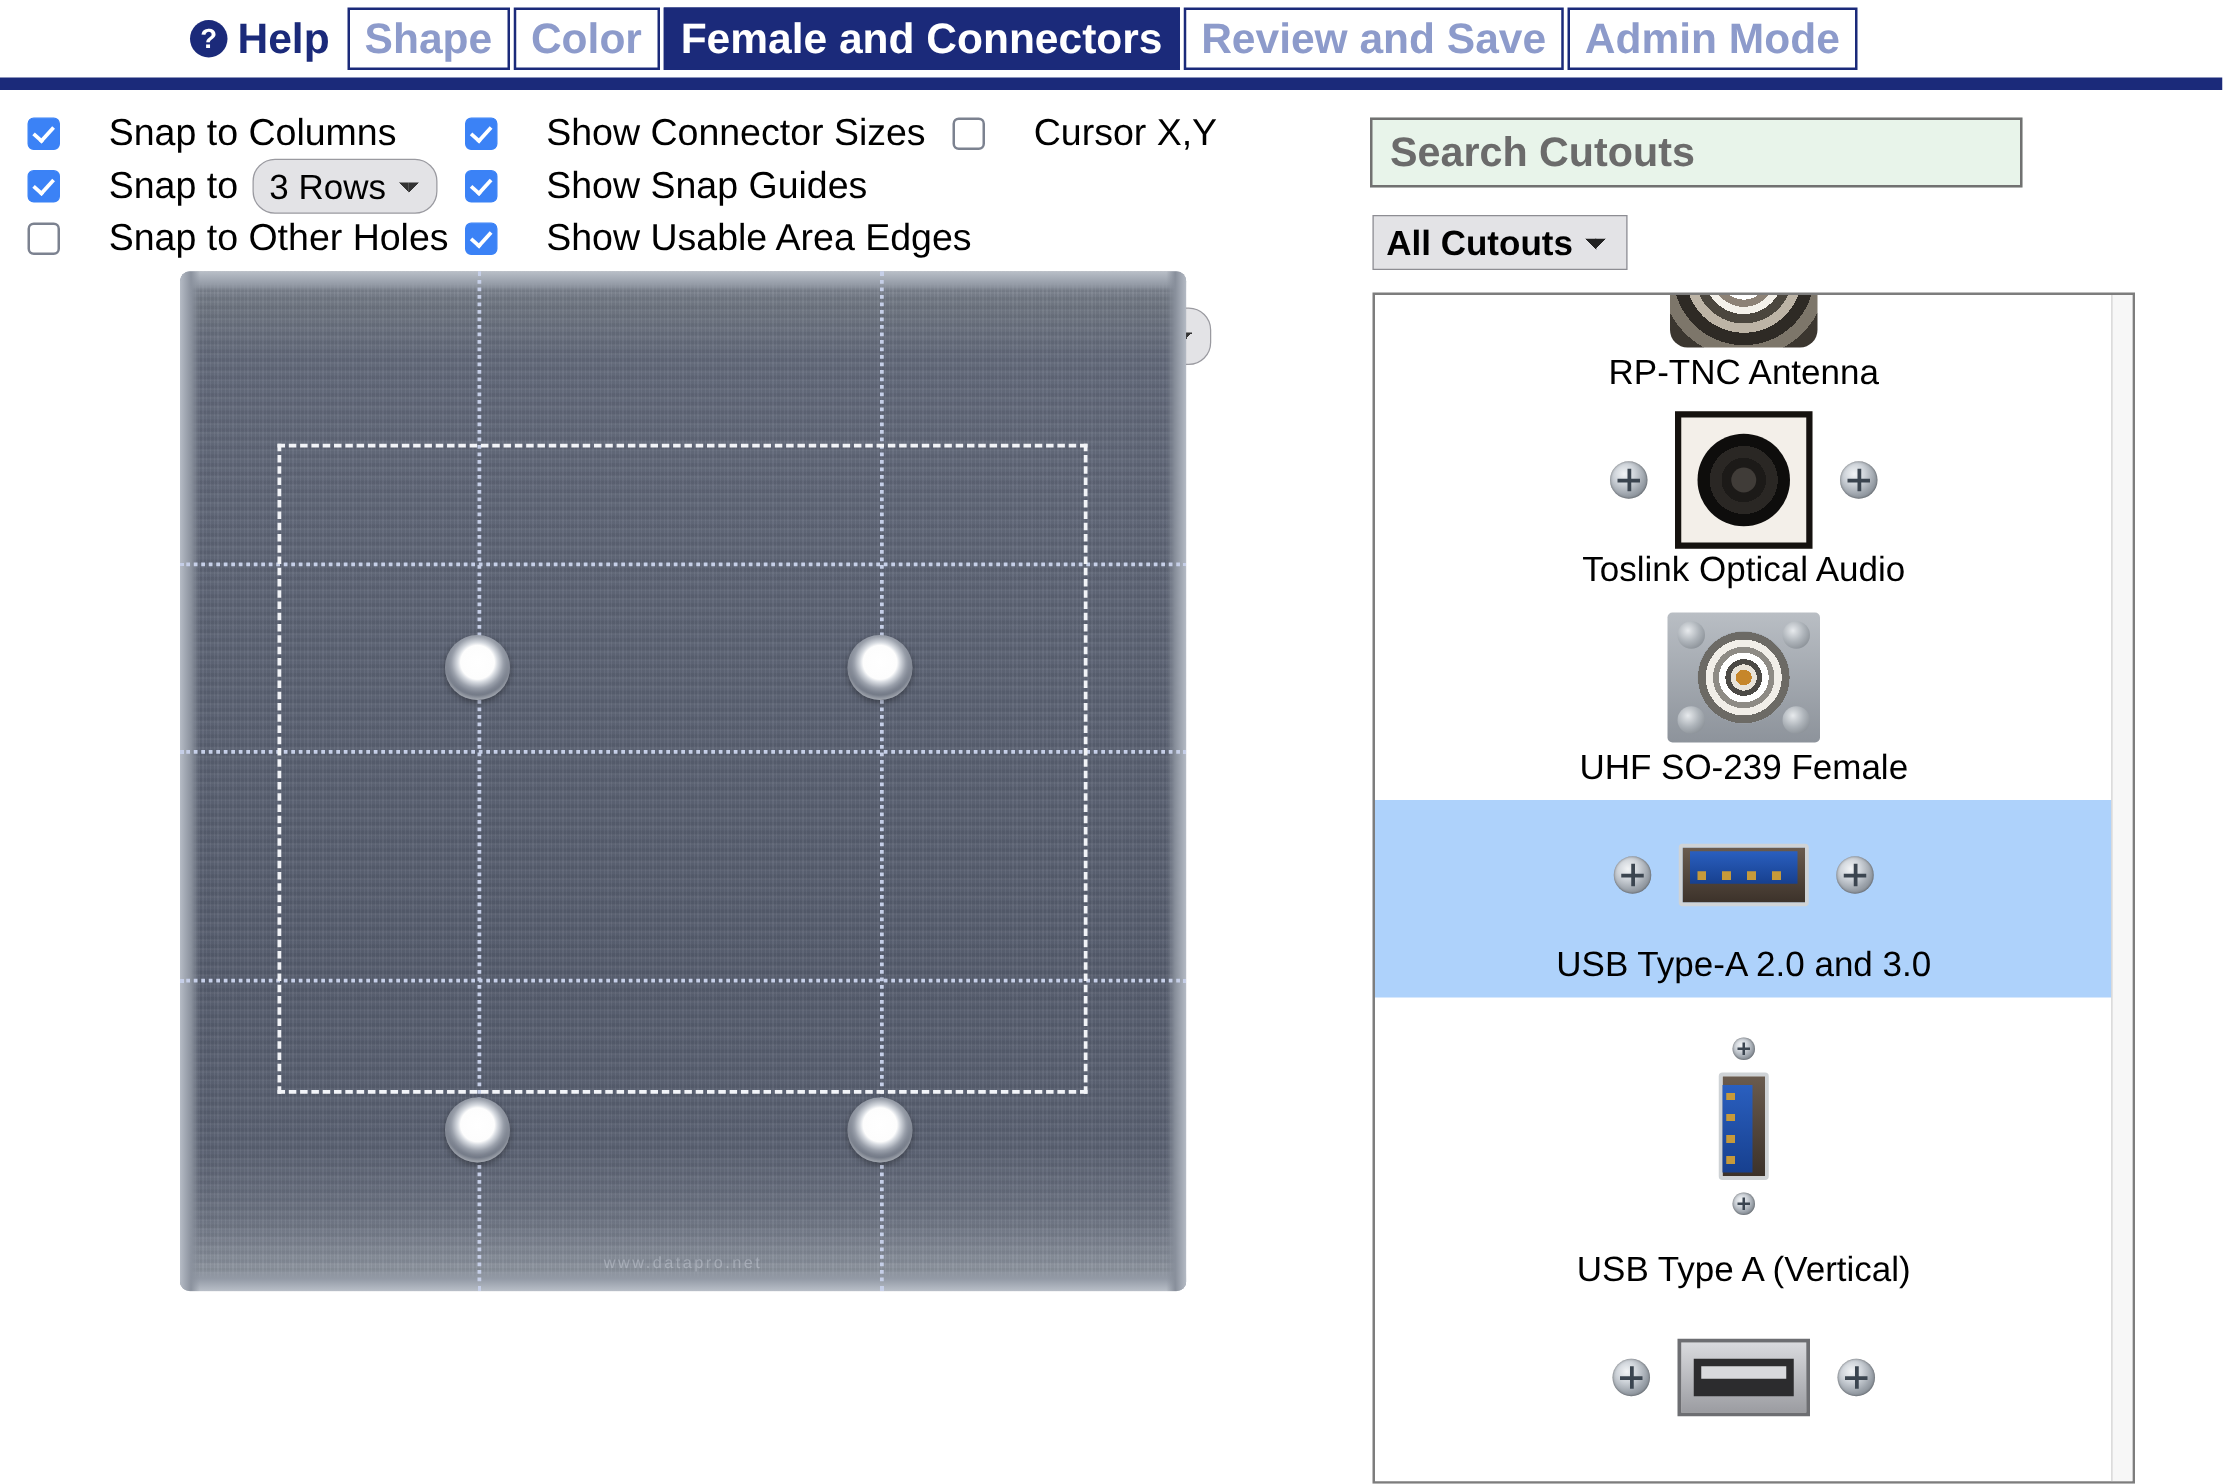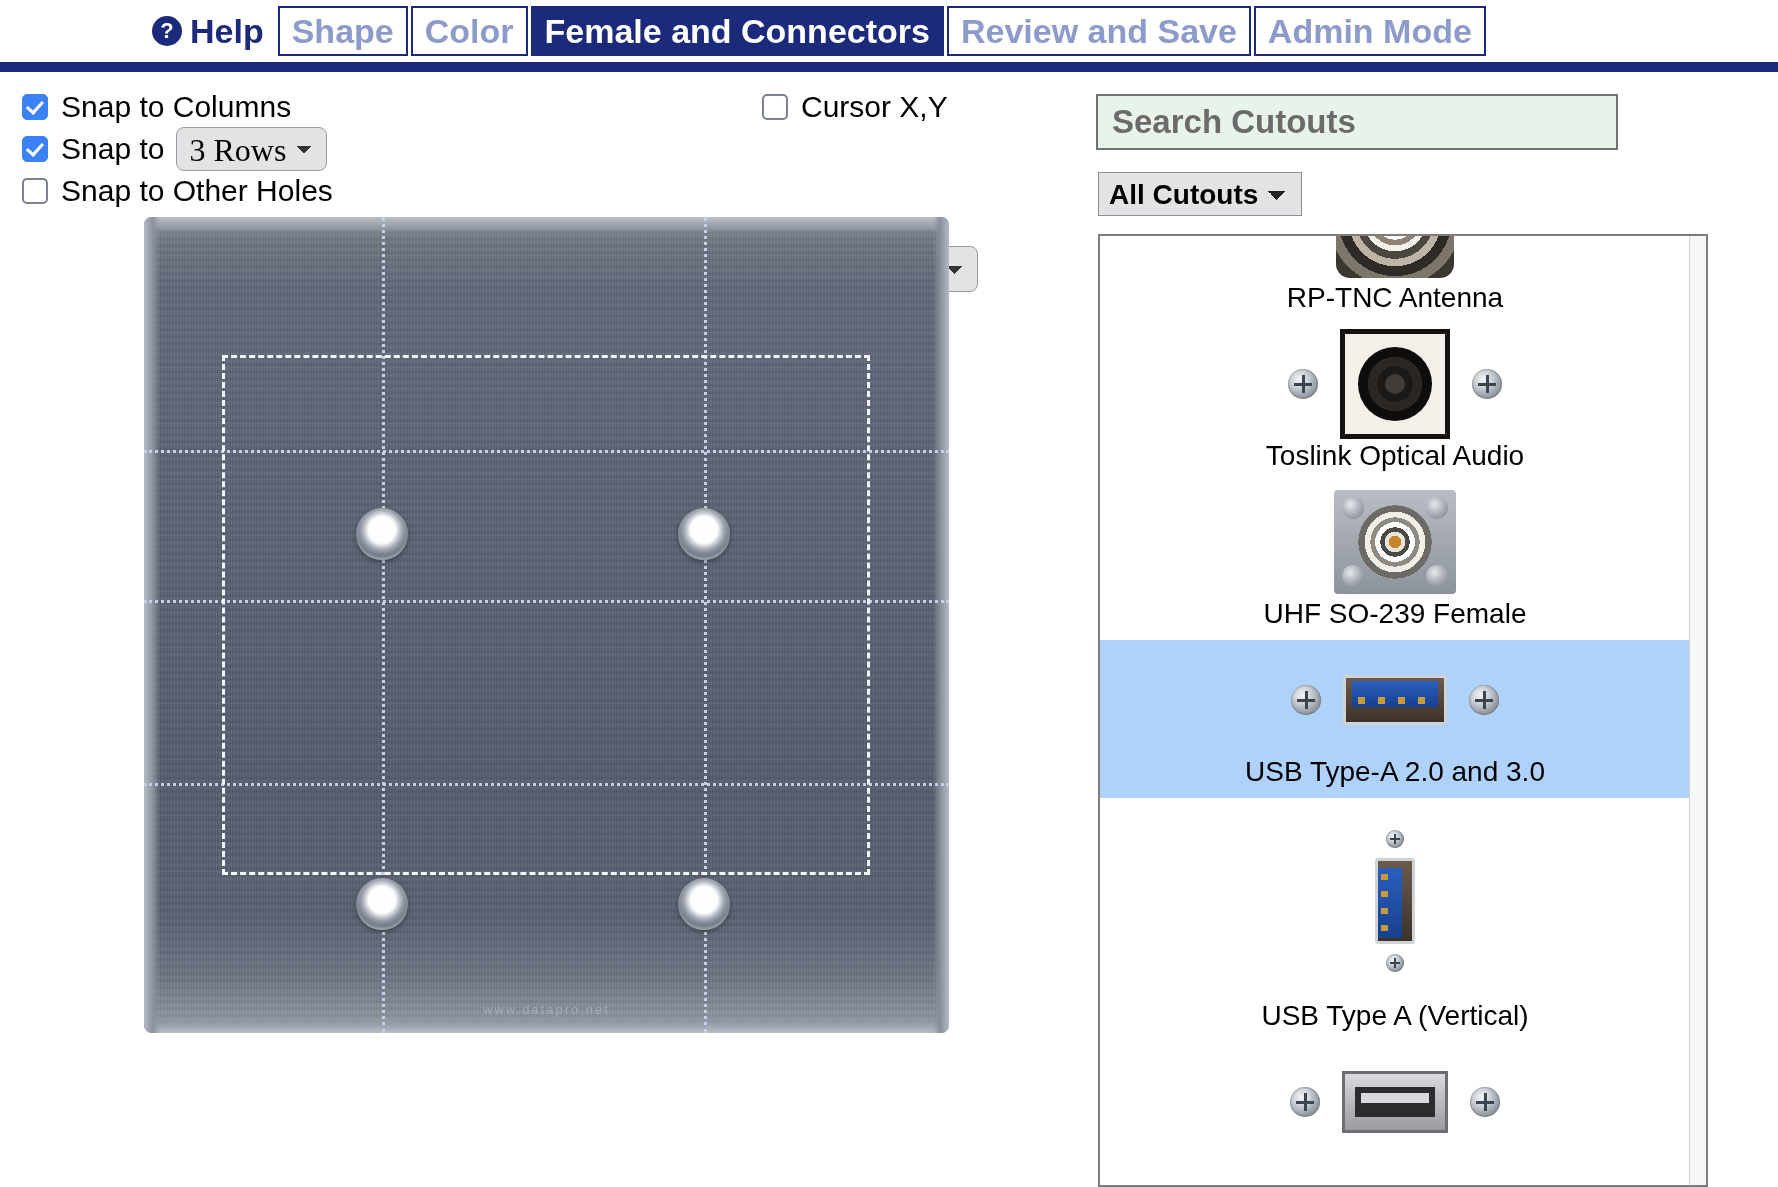--- a/index.html
+++ b/index.html
@@ -67,28 +67,28 @@
     cursor: pointer;
   }
   .cb.on { background: #3b82f6; border: 1px solid #3b82f6; }
   .cb.off { background: #ffffff; border: 2px solid #7c8290; }
   .cb.on::after {
     content: "";
     width: 7px; height: 13px;
     border: solid #ffffff; border-width: 0 3px 3px 0;
     transform: rotate(42deg) translate(-1px,-1px);
   }
-  .opt-label { cursor: pointer; }
+  .opt-label { cursor: pointer; margin-left: 26px; }
 
   .sel {
     appearance: none; -webkit-appearance: none;
-    font-family: Liberation Serif, serif;
-    font-size: 32px; color: #000000;
+    font-family: Liberation Sans, sans-serif;
+    font-size: 28px; color: #000000;
     background: #e3e3e6;
-    border: 1px solid #9a9aa0; border-radius: 8px;
+    border: 1px solid #9a9aa0; border-radius: 18px;
     padding: 4px 40px 4px 12px;
     cursor: pointer;
     background-image:
       linear-gradient(45deg, transparent 50%, #333 50%),
       linear-gradient(135deg, #333 50%, transparent 50%);
     background-position:
       calc(100% - 22px) calc(50% + 1px),
       calc(100% - 14px) calc(50% + 1px);
     background-size: 8px 8px, 8px 8px;
     background-repeat: no-repeat;
@@ -368,20 +368,34 @@
         <select class="sel rows">
           <option>3 Rows</option>
         </select>
       </div>
       <div class="optrow">
         <span class="cb off"></span>
         <span class="opt-label">Snap to Other Holes</span>
       </div>
     </div>
 
+    <div class="optcol c2">
+      <div class="optrow">
+        <span class="cb on"></span>
+        <span class="opt-label">Show Connector Sizes</span>
+      </div>
+      <div class="optrow">
+        <span class="cb on"></span>
+        <span class="opt-label">Show Snap Guides</span>
+      </div>
+      <div class="optrow">
+        <span class="cb on"></span>
+        <span class="opt-label">Show Usable Area Edges</span>
+      </div>
+    </div>
 
     <div class="optcol c3">
       <div class="optrow">
         <span class="cb off"></span>
         <span class="opt-label">Cursor X,Y</span>
       </div>
     </div>
 
     <div class="zoomwrap">
       <select class="sel zoom">

